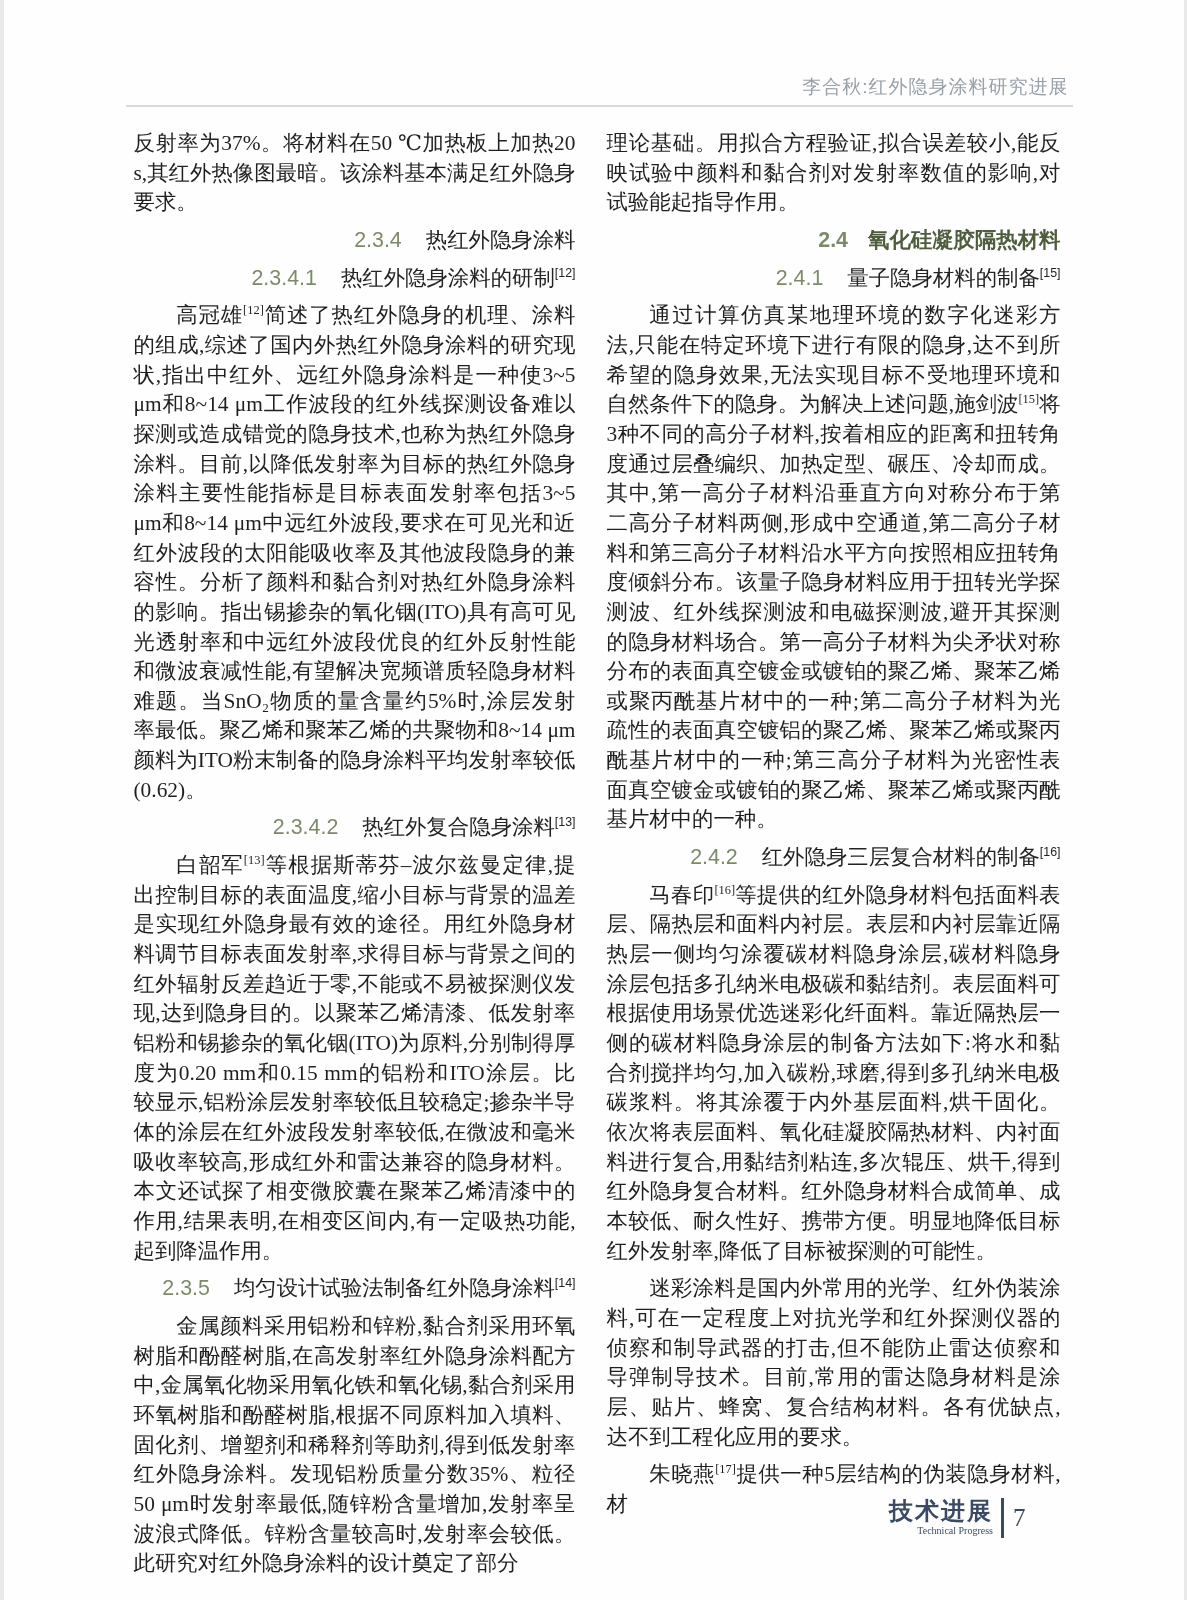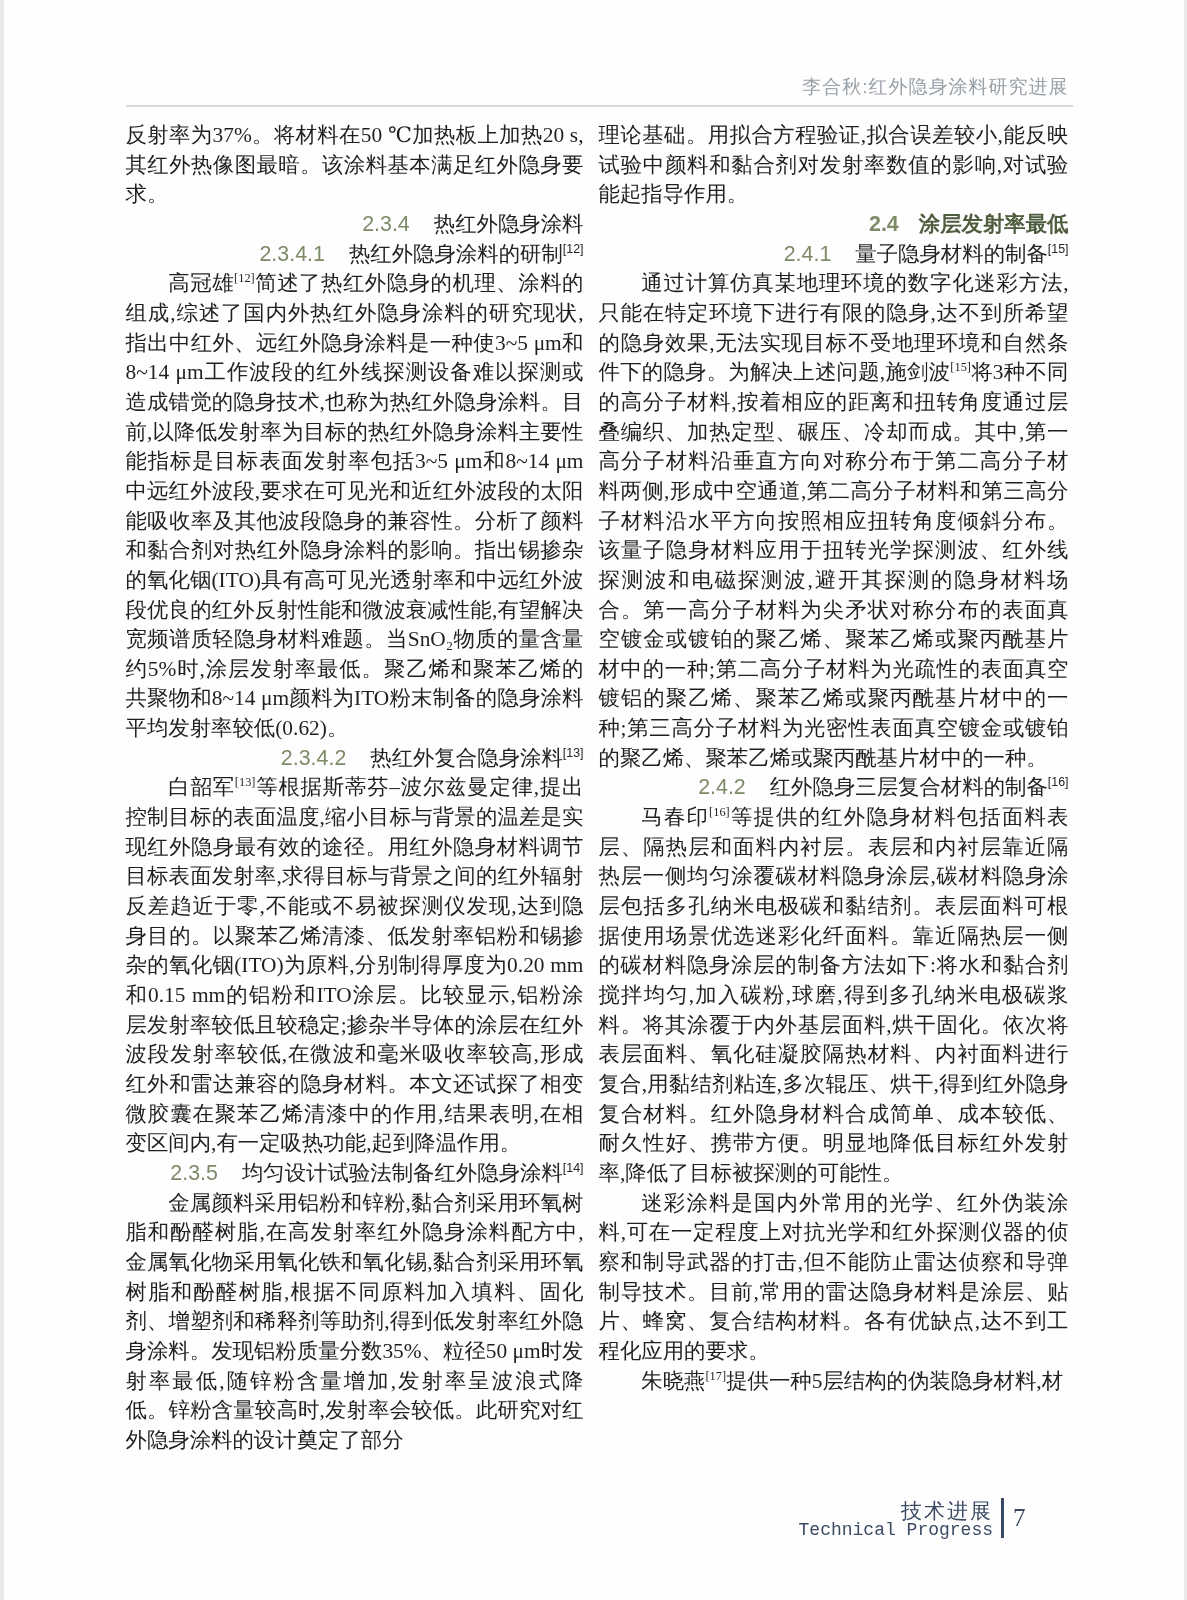--- a/index.html
+++ b/index.html
@@ -28,47 +28,47 @@
     background:var(--c-rule,#d8d9da);
   }
   
   .content{
     position:absolute;top:121px;left:122px;width:943px;
     display:flex;gap:15px;
   }
   .col{font-size:21.4px;line-height:29.65px;text-align:justify;text-justify:inter-ideograph;}
   .col.left{width:458px;}
   .col.right{width:470px;}
-  .blk{margin:0;}
+  .blk{margin:8px;}
   .blk.p{text-indent:2em;}
   .blk.p-cont{text-indent:0;}
   .blk.h2,.blk.h3,.blk.h4{
     font-family:"Liberation Sans","DejaVu Sans",sans-serif;
     text-indent:0;text-align:right;
   }
   .blk .num{color:var(--c-num,#7d8a68);}
   .blk.h2 .num{margin-right:20px;font-weight:bold;}
   .blk.h3 .num,.blk.h4 .num{margin-right:24px;}
   .blk.h2 .ttl{color:var(--c-h2,#4f5d3f);font-weight:bold;}
   .blk.h3 .ttl,.blk.h4 .ttl{color:#232323;}
   sup.ref{font-size:0.58em;line-height:0;vertical-align:super;letter-spacing:0;}
   
   .footer{
     position:absolute;top:1498px;right:158px;
     display:flex;align-items:center;
   }
   .footer-labels{text-align:right;margin-right:8px;}
   .footer-cn{
     font-family:"Liberation Sans","DejaVu Sans",sans-serif;
-    font-weight:normal;font-size:21px;letter-spacing:2px;line-height:24px;
+    font-weight:bold;font-size:24px;letter-spacing:2px;line-height:24px;
     color:var(--c-footer,#3a4a63);
   }
   .footer-en{
-    font-family:Liberation Mono, monospace;
-    font-size:18px;line-height:15px;
+    font-family:Liberation Serif, serif;
+    font-size:10px;line-height:15px;
     color:var(--c-footer,#3a4a63);
     margin-left:24px;
   }
   .footer-bar{width:3px;height:40px;background:var(--c-footer,#3a4a63);margin-right:9px;}
   .footer-page{
     font-family:"Liberation Serif","DejaVu Serif",serif;
     font-size:25px;color:var(--c-footer,#3a4a63);
   }
 </style>
 </head>
@@ -87,21 +87,21 @@
         <div class="blk h3"><span class="num">2.3.4</span><span class="ttl">热红外隐身涂料</span></div>
         <div class="blk h4"><span class="num">2.3.4.1</span><span class="ttl">热红外隐身涂料的研制<sup class="ref">[12]</sup></span></div>
         <div class="blk p">高冠雄<sup class="ref">[12]</sup>简述了热红外隐身的机理、涂料的组成,综述了国内外热红外隐身涂料的研究现状,指出中红外、远红外隐身涂料是一种使3~5 μm和8~14 μm工作波段的红外线探测设备难以探测或造成错觉的隐身技术,也称为热红外隐身涂料。目前,以降低发射率为目标的热红外隐身涂料主要性能指标是目标表面发射率包括3~5 μm和8~14 μm中远红外波段,要求在可见光和近红外波段的太阳能吸收率及其他波段隐身的兼容性。分析了颜料和黏合剂对热红外隐身涂料的影响。指出锡掺杂的氧化铟(ITO)具有高可见光透射率和中远红外波段优良的红外反射性能和微波衰减性能,有望解决宽频谱质轻隐身材料难题。当SnO₂物质的量含量约5%时,涂层发射率最低。聚乙烯和聚苯乙烯的共聚物和8~14 μm颜料为ITO粉末制备的隐身涂料平均发射率较低(0.62)。</div>
         <div class="blk h4"><span class="num">2.3.4.2</span><span class="ttl">热红外复合隐身涂料<sup class="ref">[13]</sup></span></div>
         <div class="blk p">白韶军<sup class="ref">[13]</sup>等根据斯蒂芬–波尔兹曼定律,提出控制目标的表面温度,缩小目标与背景的温差是实现红外隐身最有效的途径。用红外隐身材料调节目标表面发射率,求得目标与背景之间的红外辐射反差趋近于零,不能或不易被探测仪发现,达到隐身目的。以聚苯乙烯清漆、低发射率铝粉和锡掺杂的氧化铟(ITO)为原料,分别制得厚度为0.20 mm和0.15 mm的铝粉和ITO涂层。比较显示,铝粉涂层发射率较低且较稳定;掺杂半导体的涂层在红外波段发射率较低,在微波和毫米吸收率较高,形成红外和雷达兼容的隐身材料。本文还试探了相变微胶囊在聚苯乙烯清漆中的作用,结果表明,在相变区间内,有一定吸热功能,起到降温作用。</div>
         <div class="blk h3"><span class="num">2.3.5</span><span class="ttl">均匀设计试验法制备红外隐身涂料<sup class="ref">[14]</sup></span></div>
         <div class="blk p">金属颜料采用铝粉和锌粉,黏合剂采用环氧树脂和酚醛树脂,在高发射率红外隐身涂料配方中,金属氧化物采用氧化铁和氧化锡,黏合剂采用环氧树脂和酚醛树脂,根据不同原料加入填料、固化剂、增塑剂和稀释剂等助剂,得到低发射率红外隐身涂料。发现铝粉质量分数35%、粒径50 μm时发射率最低,随锌粉含量增加,发射率呈波浪式降低。锌粉含量较高时,发射率会较低。此研究对红外隐身涂料的设计奠定了部分</div>
       </div>
     <div class="col right">
         <div class="blk p-cont">理论基础。用拟合方程验证,拟合误差较小,能反映试验中颜料和黏合剂对发射率数值的影响,对试验能起指导作用。</div>
-        <div class="blk h2"><span class="num">2.4</span><span class="ttl">涂层发射率最低</span></div>
+        <div class="blk h2"><span class="num">2.4</span><span class="ttl">氧化硅凝胶隔热材料</span></div>
         <div class="blk h3"><span class="num">2.4.1</span><span class="ttl">量子隐身材料的制备<sup class="ref">[15]</sup></span></div>
         <div class="blk p">通过计算仿真某地理环境的数字化迷彩方法,只能在特定环境下进行有限的隐身,达不到所希望的隐身效果,无法实现目标不受地理环境和自然条件下的隐身。为解决上述问题,施剑波<sup class="ref">[15]</sup>将3种不同的高分子材料,按着相应的距离和扭转角度通过层叠编织、加热定型、碾压、冷却而成。其中,第一高分子材料沿垂直方向对称分布于第二高分子材料两侧,形成中空通道,第二高分子材料和第三高分子材料沿水平方向按照相应扭转角度倾斜分布。该量子隐身材料应用于扭转光学探测波、红外线探测波和电磁探测波,避开其探测的隐身材料场合。第一高分子材料为尖矛状对称分布的表面真空镀金或镀铂的聚乙烯、聚苯乙烯或聚丙酰基片材中的一种;第二高分子材料为光疏性的表面真空镀铝的聚乙烯、聚苯乙烯或聚丙酰基片材中的一种;第三高分子材料为光密性表面真空镀金或镀铂的聚乙烯、聚苯乙烯或聚丙酰基片材中的一种。</div>
         <div class="blk h3"><span class="num">2.4.2</span><span class="ttl">红外隐身三层复合材料的制备<sup class="ref">[16]</sup></span></div>
         <div class="blk p">马春印<sup class="ref">[16]</sup>等提供的红外隐身材料包括面料表层、隔热层和面料内衬层。表层和内衬层靠近隔热层一侧均匀涂覆碳材料隐身涂层,碳材料隐身涂层包括多孔纳米电极碳和黏结剂。表层面料可根据使用场景优选迷彩化纤面料。靠近隔热层一侧的碳材料隐身涂层的制备方法如下:将水和黏合剂搅拌均匀,加入碳粉,球磨,得到多孔纳米电极碳浆料。将其涂覆于内外基层面料,烘干固化。依次将表层面料、氧化硅凝胶隔热材料、内衬面料进行复合,用黏结剂粘连,多次辊压、烘干,得到红外隐身复合材料。红外隐身材料合成简单、成本较低、耐久性好、携带方便。明显地降低目标红外发射率,降低了目标被探测的可能性。</div>
         <div class="blk p">迷彩涂料是国内外常用的光学、红外伪装涂料,可在一定程度上对抗光学和红外探测仪器的侦察和制导武器的打击,但不能防止雷达侦察和导弹制导技术。目前,常用的雷达隐身材料是涂层、贴片、蜂窝、复合结构材料。各有优缺点,达不到工程化应用的要求。</div>
         <div class="blk p">朱晓燕<sup class="ref">[17]</sup>提供一种5层结构的伪装隐身材料,材</div>
       </div>
   </div>
 
   <div class="footer">

